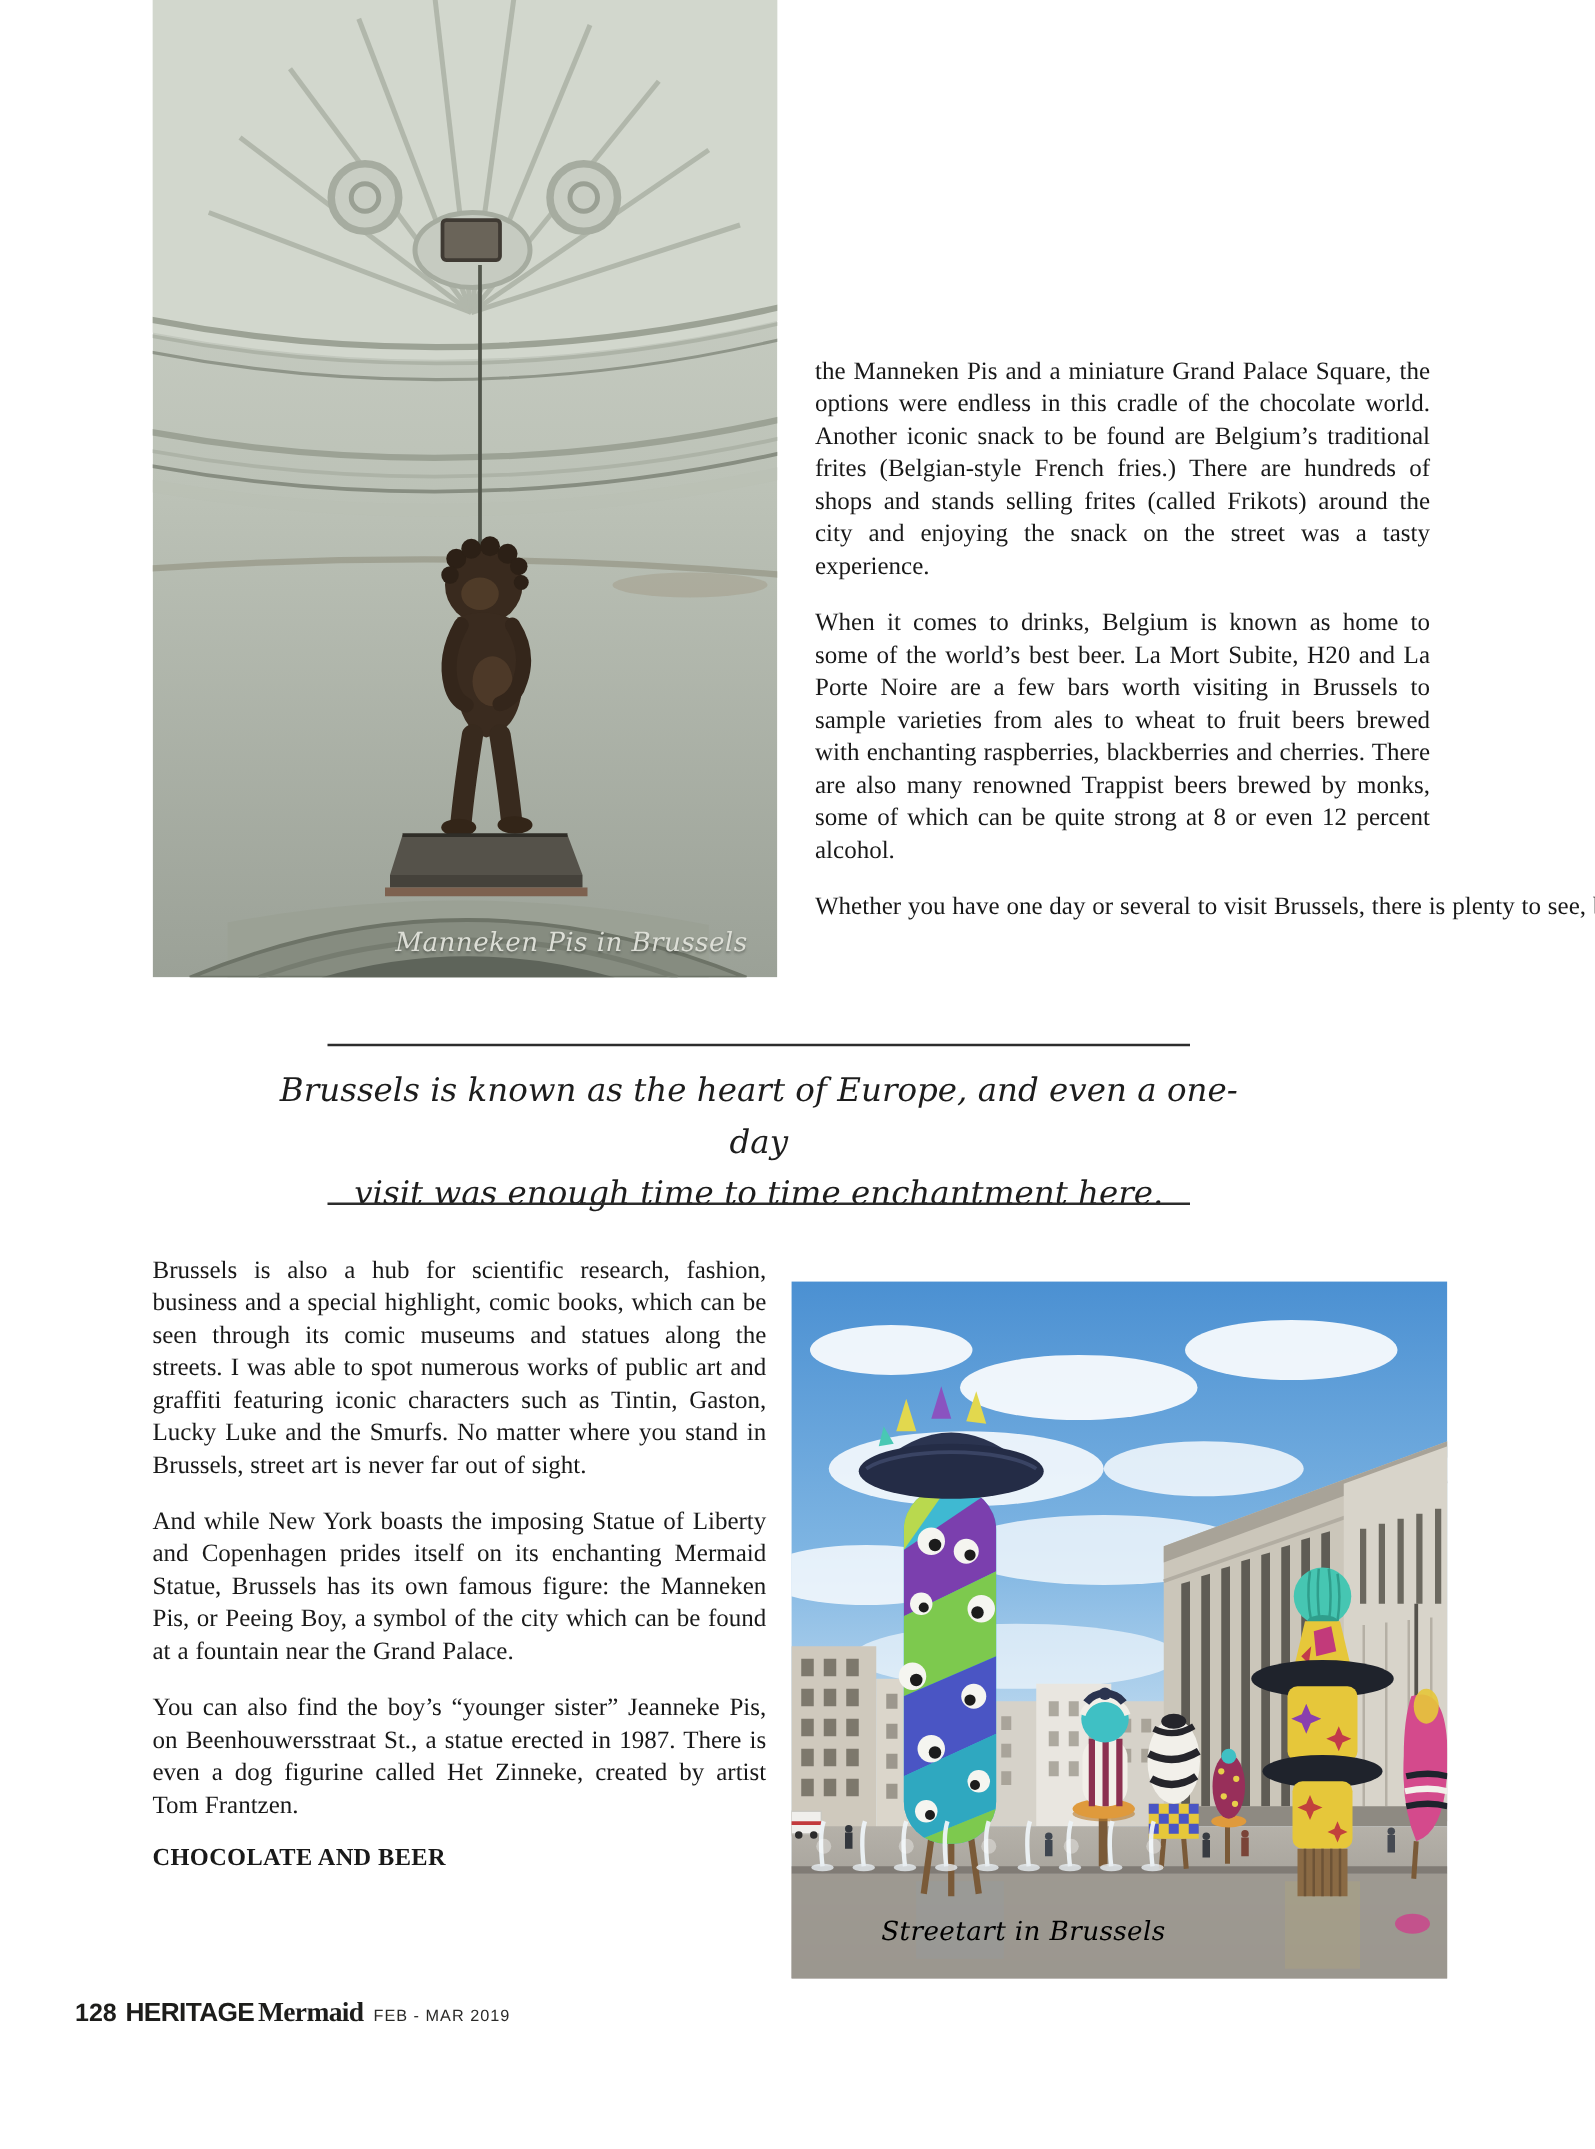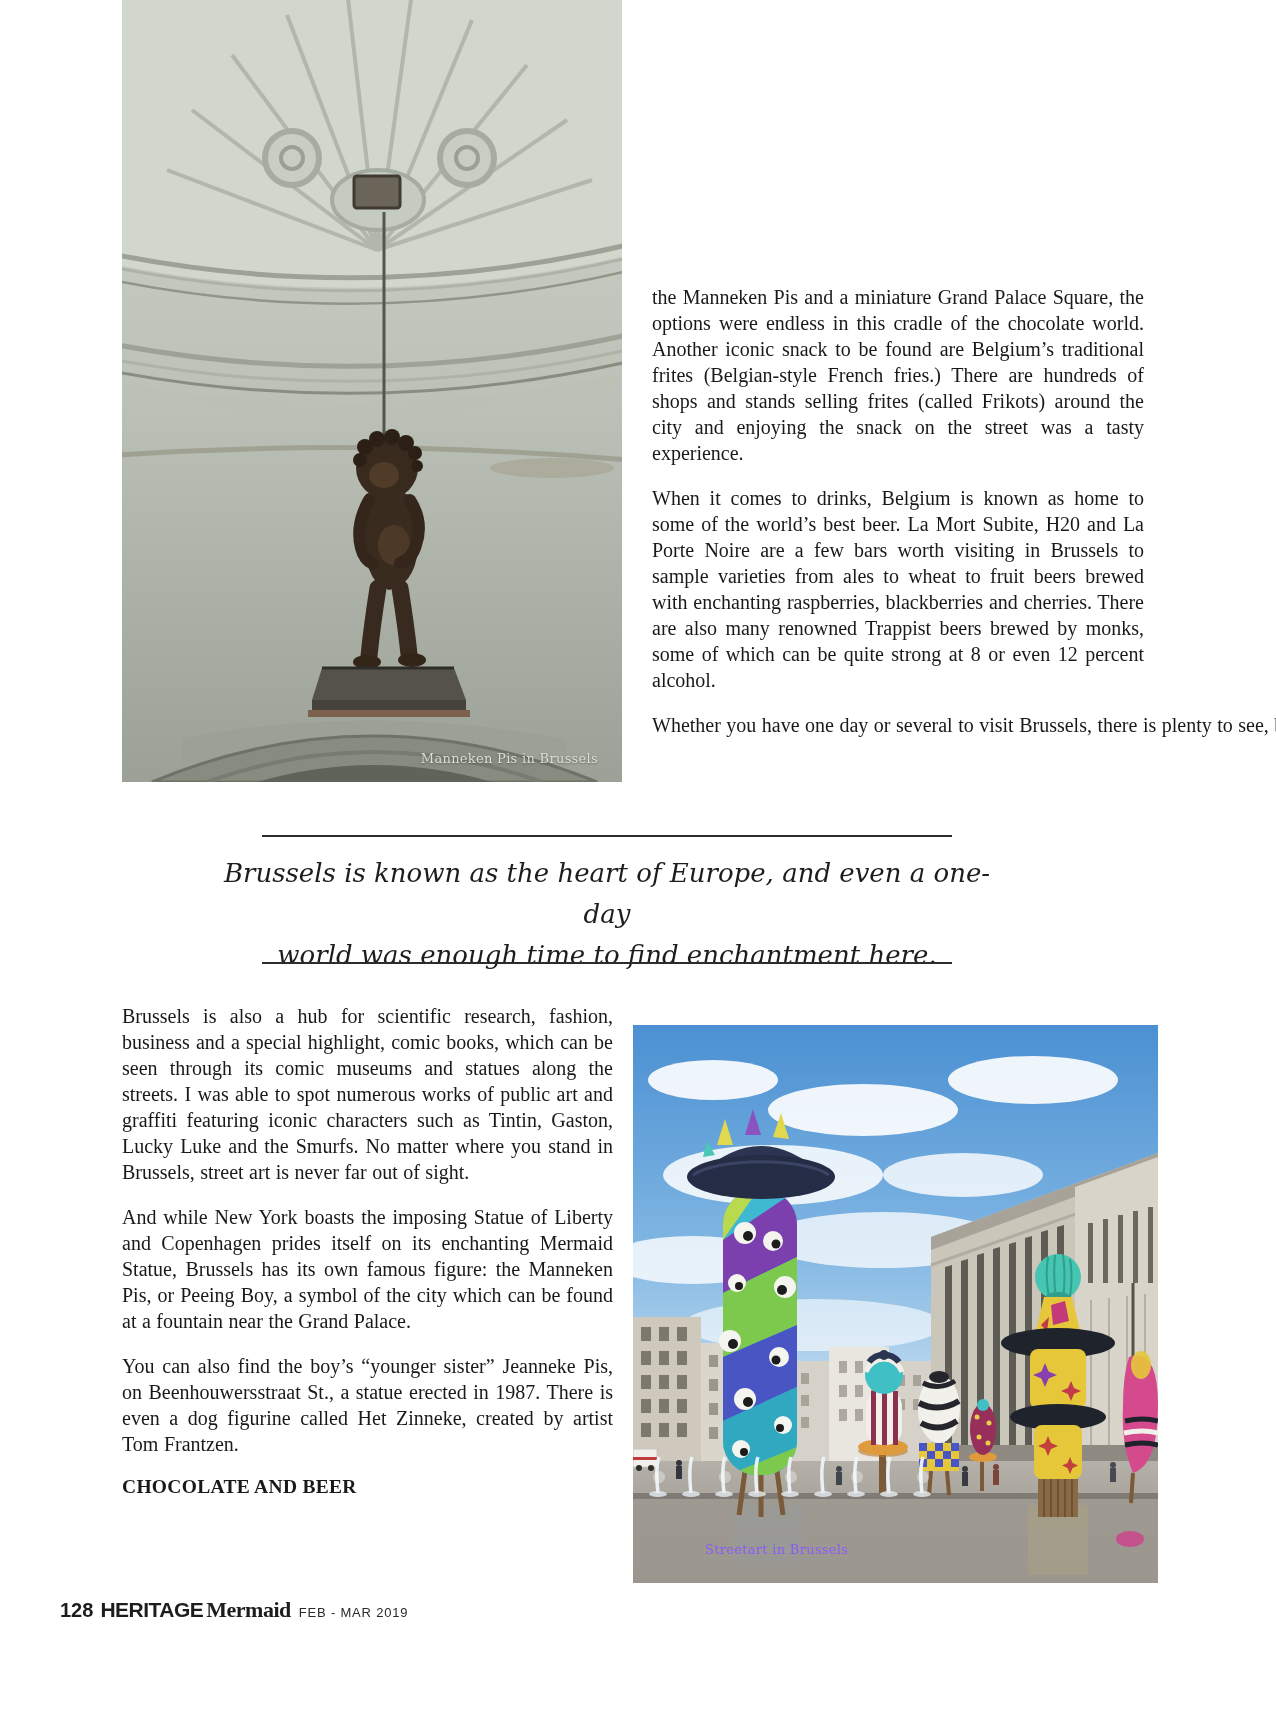--- a/index.html
+++ b/index.html
@@ -9,24 +9,24 @@
     font-family:"Liberation Serif", serif; color:#191919;
   }
   figure { margin:0; }
   .photo { position:absolute; overflow:hidden; }
   .photo svg { display:block; }
   .photo-manneken { left:122px; top:0; width:500px; height:782px; }
   .photo-street  { left:633px; top:1025px; width:525px; height:558px; }
 
   .caption {
     position:absolute; font-family:"DejaVu Serif", serif;
-    font-size:13px; letter-spacing:0.3px;
+    font-style:italic; font-size:21px; letter-spacing:0.3px;
   }
   .caption-light { right:24px; bottom:16px; color:#dcded6; text-shadow:0 1px 2px rgba(40,45,40,.45); }
-  .caption-dark  { left:72px; bottom:26px; color:#8b5cf6; }
+  .caption-dark  { left:72px; bottom:26px; color:#000000; }
 
   .col { position:absolute; }
   .right-col { left:652px; top:284px; width:492px; }
   .left-col  { left:122px; top:1003px; width:491px; }
   .col p {
     margin:0 0 19px 0; font-size:20px; line-height:26px;
     text-align:justify; word-spacing:0.5px;
   }
   .subhead {
     margin:4px 0 2px 0; font-size:19.5px; font-weight:bold;
@@ -147,21 +147,21 @@
 
   <section class="col right-col">
     <p>the Manneken Pis and a miniature Grand Palace Square, the options were endless in this cradle of the chocolate world.  Another iconic snack to be found are Belgium’s traditional frites (Belgian-style French fries.) There are hundreds of shops and stands selling frites (called Frikots) around the city and enjoying the snack on the street was a tasty experience.</p>
     <p>When it comes to drinks, Belgium is known as home to some of the world’s best beer. La Mort Subite, H20 and La Porte Noire are a few bars worth visiting in Brussels to sample varieties from ales to wheat to fruit beers brewed with enchanting raspberries, blackberries and cherries. There are also many renowned Trappist beers brewed by monks, some of which can be quite strong at 8 or even 12 percent alcohol.</p>
     <p><span class="crown-wrap"><span>Whether you have one day or several to visit Brussels, there is plenty to see, buy, eat and drink in one of Europe’s most charming capitals.</span></span></p>
   </section>
 
   <div class="rule rule-top"></div>
   <blockquote class="pull-quote">
     <div>Brussels is known as the heart of Europe, and even a one-day</div>
-    <div>world was enough time to find enchantment here.</div>
+    <div>visit was enough time to time enchantment here.</div>
   </blockquote>
   <div class="rule rule-bottom"></div>
 
   <section class="col left-col">
     <p>Brussels is also a hub for scientific research, fashion, business and a special highlight, comic books, which can be seen through its comic museums and statues along the streets. I was able to spot numerous works of public art and graffiti featuring iconic characters such as Tintin, Gaston, Lucky Luke and the Smurfs. No matter where you stand in Brussels, street art is never far out of sight.</p>
     <p>And while New York boasts the imposing Statue of Liberty and Copenhagen prides itself on its enchanting Mermaid Statue, Brussels has its own famous figure: the Manneken Pis, or Peeing Boy, a symbol of the city which can be found at a fountain near the Grand Palace.</p>
     <p>You can also find the boy’s “younger sister” Jeanneke Pis, on Beenhouwersstraat St., a statue erected in 1987. There is even a dog figurine called Het Zinneke, created by artist Tom Frantzen.</p>
     <h3 class="subhead">CHOCOLATE AND BEER</h3>
   </section>
 

